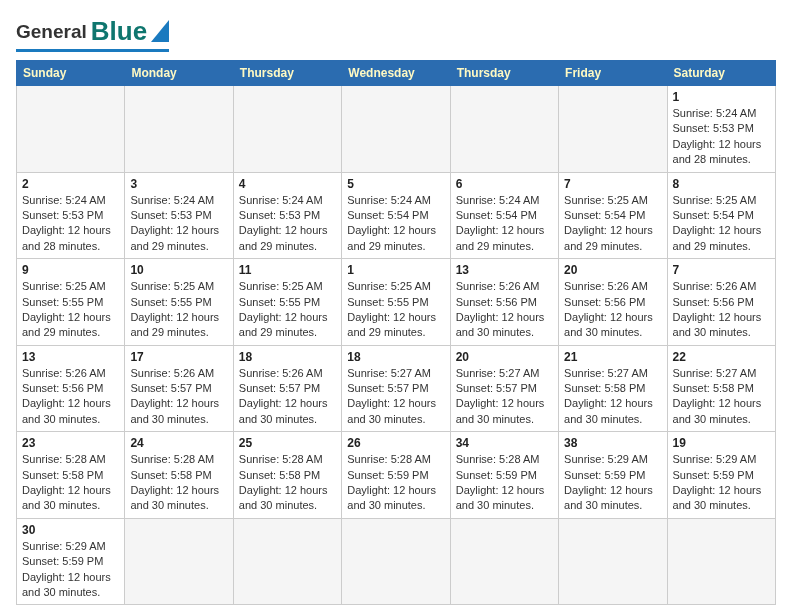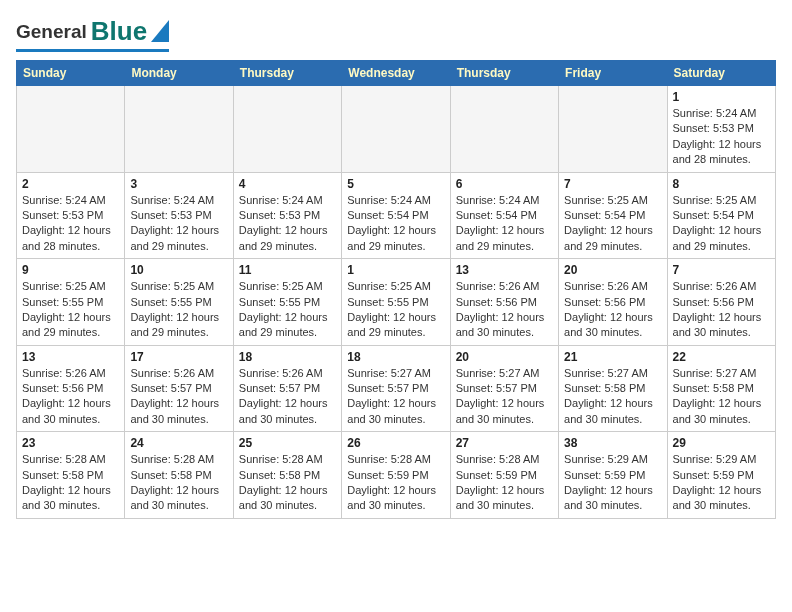--- a/index.html
+++ b/index.html
@@ -302,35 +302,50 @@
 and 30 minutes.</div>
         </td>
         <td>
           <span class="day-number">26</span>
           <div class="day-info" style="white-space: pre-line;">Sunrise: 5:28 AM
 Sunset: 5:59 PM
 Daylight: 12 hours
 and 30 minutes.</div>
         </td>
         <td>
-          <span class="day-number">27</span>
+          <span class="day-number">34</span>
           <div class="day-info" style="white-space: pre-line;">Sunrise: 5:28 AM
 Sunset: 5:59 PM
 Daylight: 12 hours
 and 30 minutes.</div>
         </td>
         <td>
           <span class="day-number">38</span>
           <div class="day-info" style="white-space: pre-line;">Sunrise: 5:29 AM
 Sunset: 5:59 PM
 Daylight: 12 hours
 and 30 minutes.</div>
         </td>
         <td>
-          <span class="day-number">29</span>
+          <span class="day-number">19</span>
           <div class="day-info" style="white-space: pre-line;">Sunrise: 5:29 AM
 Sunset: 5:59 PM
 Daylight: 12 hours
 and 30 minutes.</div>
         </td>
+      </tr>
+      <tr class="last-row">
+        <td>
+          <span class="day-number">30</span>
+          <div class="day-info" style="white-space: pre-line;">Sunrise: 5:29 AM
+Sunset: 5:59 PM
+Daylight: 12 hours
+and 30 minutes.</div>
+        </td>
+        <td class="empty"></td>
+        <td class="empty"></td>
+        <td class="empty"></td>
+        <td class="empty"></td>
+        <td class="empty"></td>
+        <td class="empty"></td>
       </tr>
     </tbody>
 </table>
 
 </body></html>

